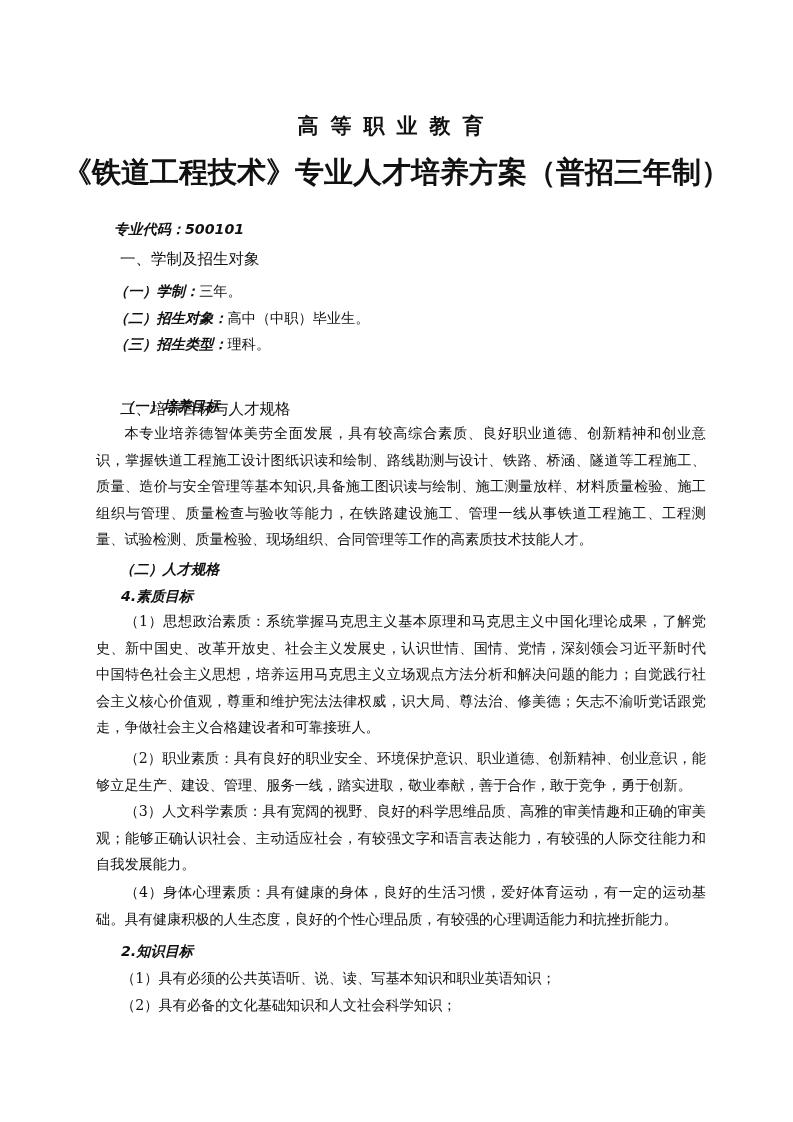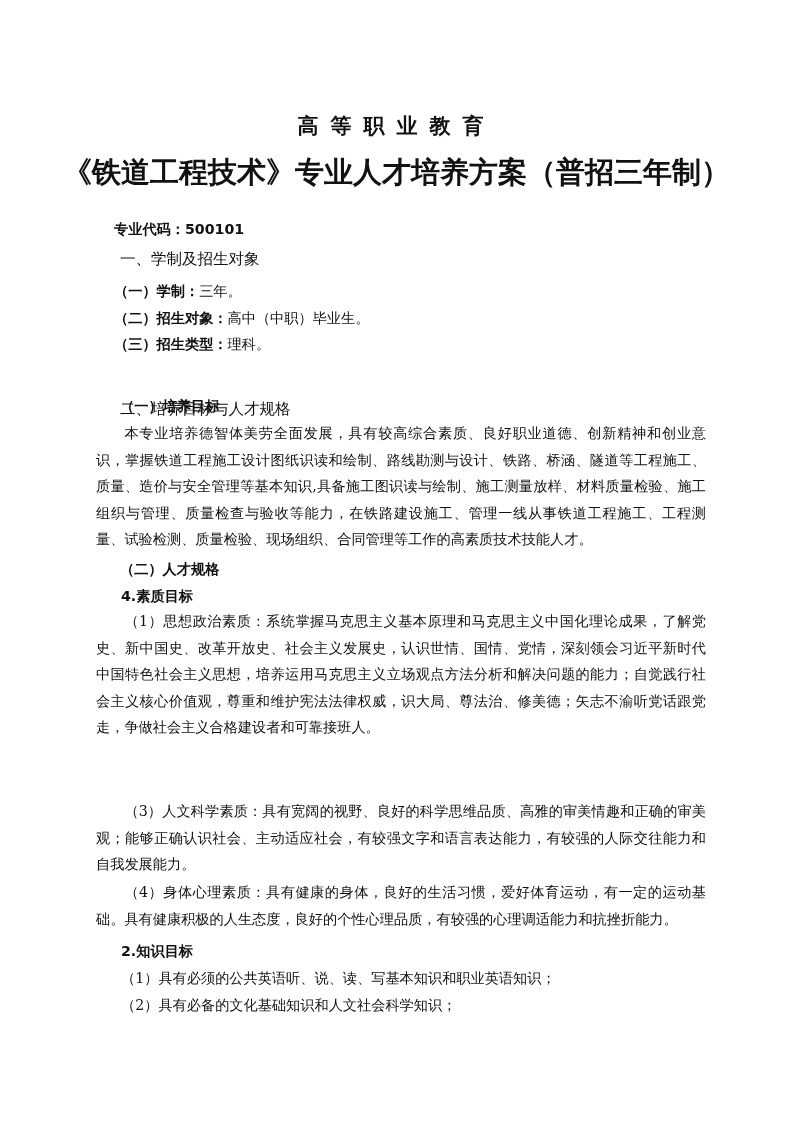--- a/index.html
+++ b/index.html
@@ -7,21 +7,21 @@
          font-family: "DejaVu Serif", "Liberation Serif", serif; color: #111; }
   .page { position: absolute; left: 0; top: 0; width: 754px; height: 1122px; }
   .t1 { position: absolute; top: 112px; left: 0; width: 793px; text-align: center;
         font-family: "DejaVu Sans", sans-serif; font-weight: bold; font-size: 21px;
         letter-spacing: 12px; }
   .t2 { position: absolute; top: 153px; left: 0; width: 793px; text-align: center;
         font-family: "DejaVu Serif", serif; font-weight: bold; font-size: 29px;
         letter-spacing: 0px; }
   .line { position: absolute; left: 114px; width: 590px; font-size: 14.2px;
           white-space: nowrap; line-height: 20px; }
-  .b { font-weight: bold; font-family: "DejaVu Sans", sans-serif; }
+  .b { font-weight: bold; font-family: "DejaVu Sans", sans-serif; font-style: italic; }
   .h1 { font-family: "DejaVu Sans", sans-serif; font-size: 15.5px; }
   .para { position: absolute; left: 114px; width: 590px; font-size: 14.2px;
           line-height: 26.5px; text-align: justify; text-align-last: left; }
   .indent { text-indent: 2em; }
 </style>
 </head>
 <body>
 
 <div class="page">
 
@@ -48,20 +48,21 @@
 
   <div class="line b" style="top:396px; left:120px;">（一）培养目标</div>
 
   <div class="para indent" style="top:420px; left:96px; width:610px;">本专业培养德智体美劳全面发展，具有较高综合素质、良好职业道德、创新精神和创业意识，掌握铁道工程施工设计图纸识读和绘制、路线勘测与设计、铁路、桥涵、隧道等工程施工、质量、造价与安全管理等基本知识,具备施工图识读与绘制、施工测量放样、材料质量检验、施工组织与管理、质量检查与验收等能力，在铁路建设施工、管理一线从事铁道工程施工、工程测量、试验检测、质量检验、现场组织、合同管理等工作的高素质技术技能人才。</div>
 
   <div class="line b" style="top:559px; left:120px;">（二）人才规格</div>
 
   <div class="line b" style="top:586px; left:121px;">4.素质目标</div>
 
   <div class="para indent" style="top:608px; left:96px; width:610px;">（1）思想政治素质：系统掌握马克思主义基本原理和马克思主义中国化理论成果，了解党史、新中国史、改革开放史、社会主义发展史，认识世情、国情、党情，深刻领会习近平新时代中国特色社会主义思想，培养运用马克思主义立场观点方法分析和解决问题的能力；自觉践行社会主义核心价值观，尊重和维护宪法法律权威，识大局、尊法治、修美德；矢志不渝听党话跟党走，争做社会主义合格建设者和可靠接班人。</div>
+  <div class="para indent" style="top:745px; left:96px; width:610px;">（2）职业素质：具有良好的职业安全、环境保护意识、职业道德、创新精神、创业意识，能够立足生产、建设、管理、服务一线，踏实进取，敬业奉献，善于合作，敢于竞争，勇于创新。</div>
   <div class="para indent" style="top:798px; left:96px; width:610px;">（3）人文科学素质：具有宽阔的视野、良好的科学思维品质、高雅的审美情趣和正确的审美观；能够正确认识社会、主动适应社会，有较强文字和语言表达能力，有较强的人际交往能力和自我发展能力。</div>
   <div class="para indent" style="top:879px; left:96px; width:610px;">（4）身体心理素质：具有健康的身体，良好的生活习惯，爱好体育运动，有一定的运动基础。具有健康积极的人生态度，良好的个性心理品质，有较强的心理调适能力和抗挫折能力。</div>
 
   <div class="line b" style="top:941px; left:121px;">2.知识目标</div>
 
   <div class="line" style="top:968px; left:121px;">（1）具有必须的公共英语听、说、读、写基本知识和职业英语知识；</div>
   <div class="line" style="top:995px; left:121px;">（2）具有必备的文化基础知识和人文社会科学知识；</div>
 
 </div>
 

